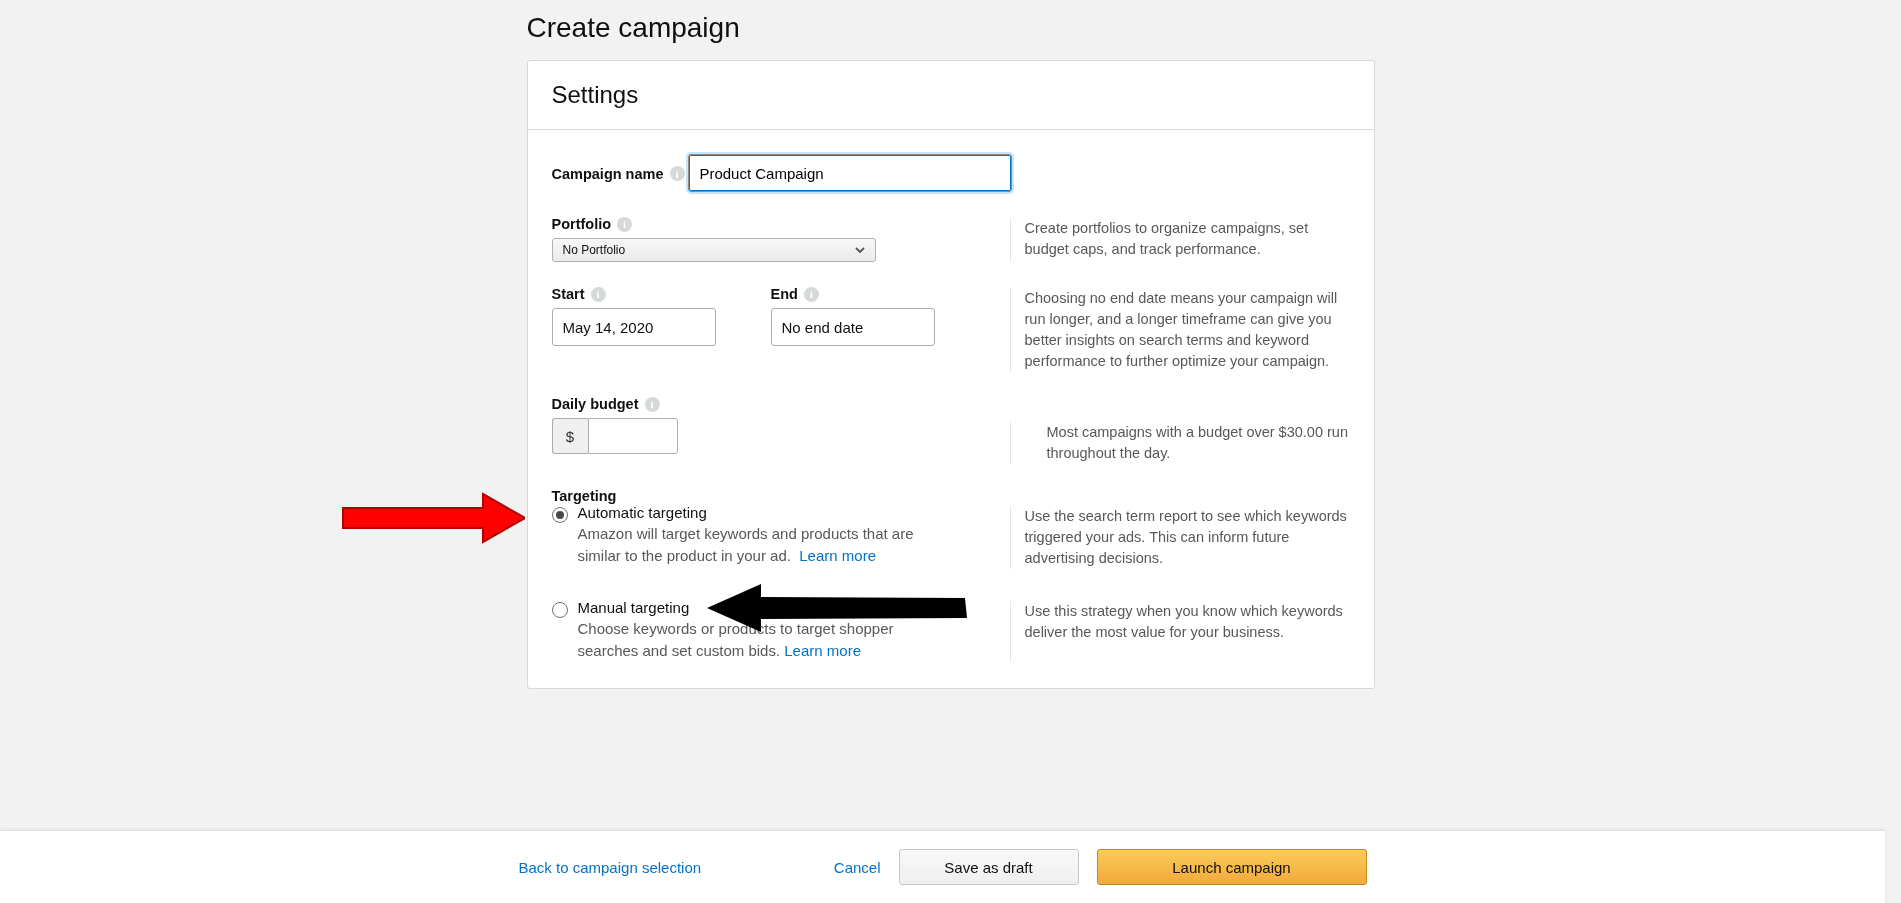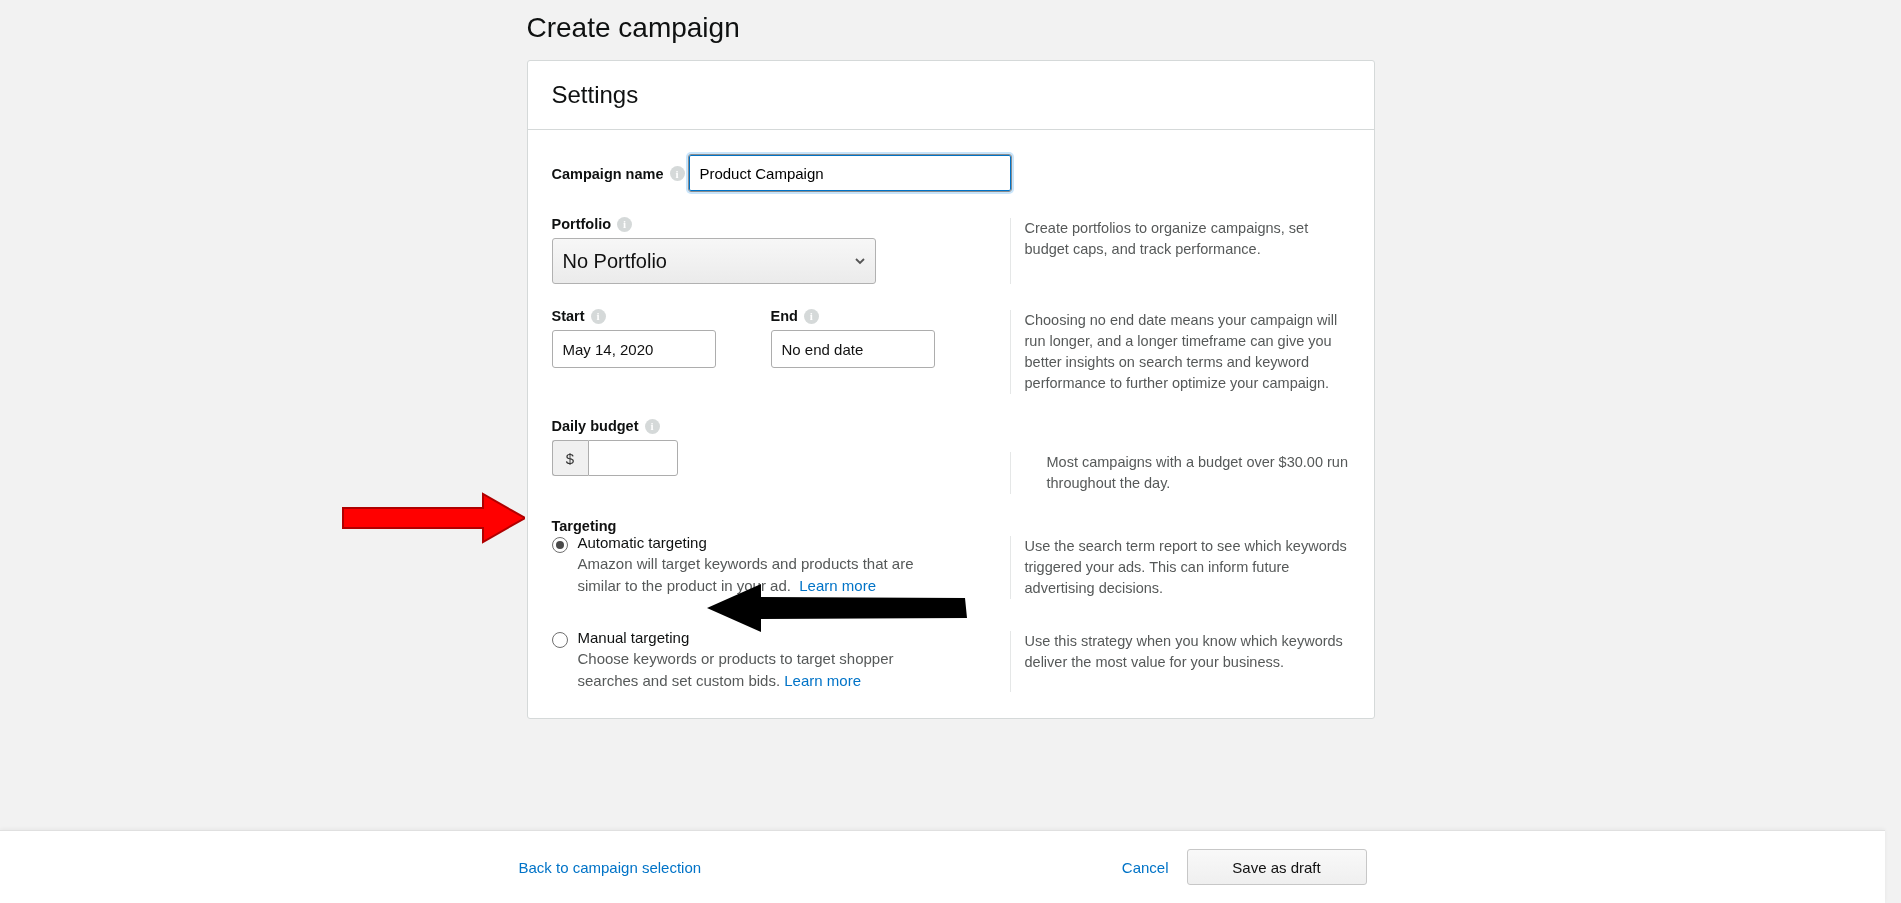--- a/index.html
+++ b/index.html
@@ -100,26 +100,26 @@
     }
     .text-input.focused {
       border: 1px solid #0073c7;
       box-shadow: 0 0 0 2px #c8e4fa, inset 0 0 0 1px #0073c7;
       outline: none;
     }
 
     .select-control {
       width: 100%;
       max-width: 324px;
-      height: 46px;
+      height: 24px;
       border: 1px solid #b1b1b1;
       border-radius: 3px;
       background: linear-gradient(#f7f7f7, #ebebeb);
       padding: 0 10px;
-      font-size: 20px;
+      font-size: 12px;
       display: flex;
       align-items: center;
       justify-content: space-between;
       cursor: pointer;
     }
     .chevron-down {
       width: 10px; height: 10px;
     }
 
     .date-input {
@@ -324,21 +324,21 @@
         <div class="form-left">
           <div class="field-label">
             <span>Daily budget</span>
             <span class="info-icon">i</span>
           </div>
           <div class="budget-row">
             <div class="currency-prefix">$</div>
             <input type="text" class="budget-input" value="" style="">
           </div>
         </div>
-        <div class="form-help" style="margin-top:34px;padding-left:36px;">Most campaigns with a budget over $30.00 run throughout the day.</div>
+        <div class="form-help" style="margin-top:26px;padding-left:36px;">Most campaigns with a budget over $30.00 run throughout the day.</div>
       </div>
 
       <div class="targeting-heading">Targeting</div>
 
       <div class="form-row" style="margin-bottom:30px;">
         <div class="form-left">
           <div class="radio-row">
             <div class="radio-circle checked"></div>
             <div class="radio-body">
               <div class="radio-title">Automatic targeting</div>
@@ -380,14 +380,15 @@
   </svg>
 
 </div>
 
 <div class="footer-bar">
   <div class="footer-inner">
     <a class="link-plain">Back to campaign selection</a>
     <div class="footer-spacer"></div>
     <a class="link-plain">Cancel</a>
     <button class="btn btn-secondary">Save as draft</button>
+    <button class="btn btn-primary">Launch campaign</button>
   </div>
 </div>
 
 </body></html>

